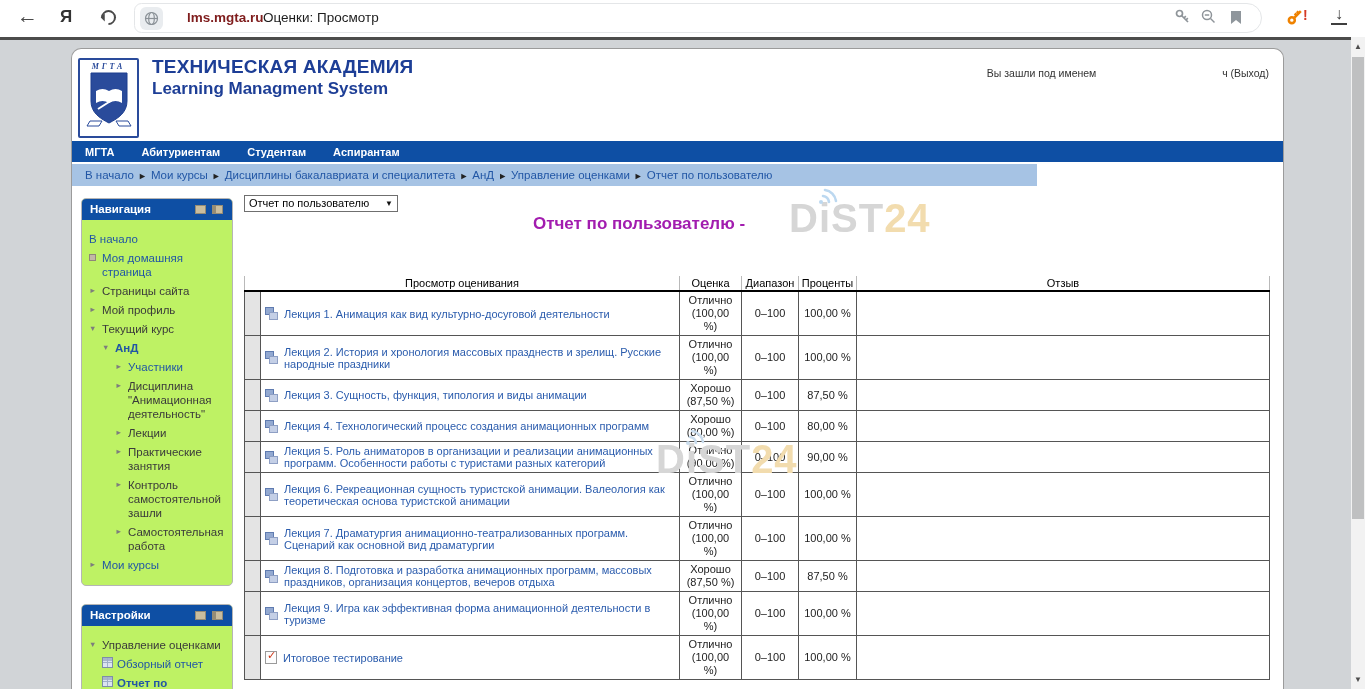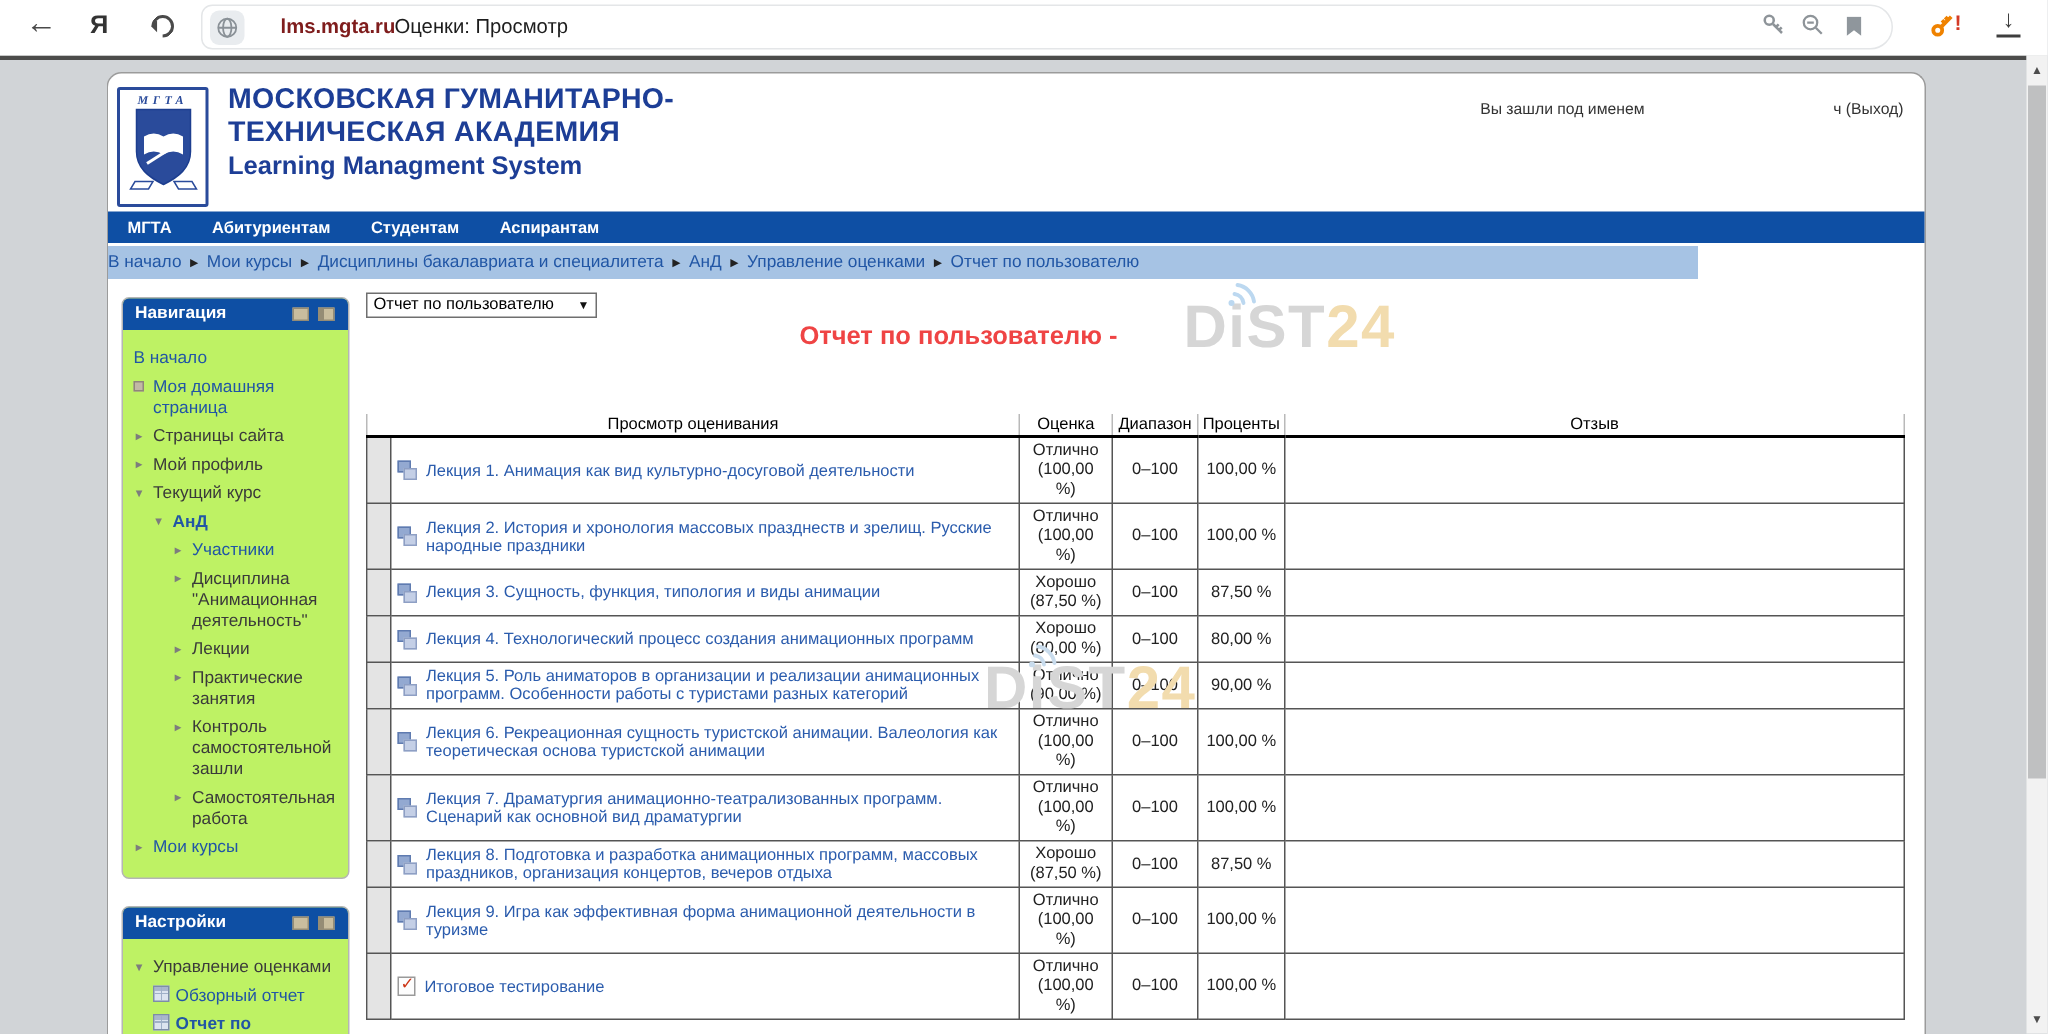--- a/index.html
+++ b/index.html
@@ -48,22 +48,22 @@
   .hdr-title{position:absolute;left:80px;top:7px;color:#1d3e96;font-weight:bold;}
   .hdr-l1,.hdr-l2{font-size:19px;line-height:22px;letter-spacing:.2px;}
   .hdr-l3{font-size:17px;line-height:21px;}
   .login-line{position:absolute;right:14px;top:18px;font-size:10.5px;color:#333;}
   .login-gap{display:inline-block;width:120px;}
 
   .mainnav{position:absolute;left:0;top:92px;width:1211px;height:21px;background:#0e4fa4;
     display:flex;align-items:center;gap:27px;padding-left:13px;}
   .nav-item{color:#fff;font-weight:bold;font-size:11px;}
 
-  .breadcrumb{position:absolute;left:0;top:115px;width:1060px;height:22px;background:#a6c3e4;
-    font-size:11.5px;line-height:22px;white-space:nowrap;}
+  .breadcrumb{position:absolute;left:0;top:115px;width:965px;height:22px;background:#a6c3e4;
+    font-size:11.5px;line-height:22px;padding-left:13px;white-space:nowrap;}
   .bc-link{color:#2156a5;margin:0 4px;cursor:pointer;}
   .bc-link:first-child{margin-left:0;}
   .bc-sep{color:#222;font-size:9px;}
 
   
   .block{position:absolute;left:9px;width:152px;border:1px solid #b5b5b5;border-radius:5px;background:#bef264;}
   .blk-nav{top:149px;}
   .blk-set{top:555px;height:140px;}
   .blk-head{height:21px;background:#0e4fa4;border-radius:4px 4px 0 0;color:#fff;font-weight:bold;
     font-size:11.5px;line-height:21px;padding-left:8px;position:relative;}
@@ -85,21 +85,21 @@
   .lvl2{margin-left:26px;}
   .side-item.link .lab{color:#2156a5;}
   .side-item.link-bold .lab{color:#2156a5;font-weight:bold;}
   .side-item.plain .lab{color:#3a3a3a;}
 
   
   .report-select{position:absolute;left:172px;top:146px;width:154px;height:17px;border:1px solid #6f6f6f;
     background:#fff;font-size:11px;line-height:15px;padding:0 4px;}
   .report-select .caret{float:right;font-size:8px;color:#111;line-height:15px;}
   .main-title{position:absolute;left:172px;top:165px;width:790px;text-align:center;
-    font-size:17px;font-weight:bold;color:#ef4444;}
+    font-size:17px;font-weight:bold;color:#a21caf;}
 
   .wm{position:absolute;font-size:40px;font-weight:bold;letter-spacing:1px;line-height:1;
     pointer-events:none;z-index:6;}
   .wm .g{color:#d6d6d6;}
   .wm .o{color:#f2dcae;}
   .wm svg{position:absolute;top:-14px;left:28px;}
   .wm1{left:717px;top:149px;}
   .wm2{left:584px;top:390px;}
 
   .content-main{position:absolute;left:172px;top:227px;width:1025px;}
@@ -189,21 +189,20 @@
   <div class="logo-box">
     <div class="logo-acr">МГТА</div>
     <svg width="46" height="58" viewBox="0 0 46 58">
       <path d="M5 2 h36 v28 c0 11 -8 17 -18 22 c-10 -5 -18 -11 -18 -22 Z" fill="#2a4b9b" stroke="#1d3e8f"></path>
       <path d="M10 20 q6.5 -4 13 0 q6.5 -4 13 0 v12 q-6.5 -4 -13 0 q-6.5 -4 -13 0 Z" fill="#fff"></path>
       <path d="M12 38 L34 24" stroke="#fff" stroke-width="2"></path>
       <path d="M4 50 h12 l-3 5 h-12 Z M30 50 h12 l3 5 h-12 Z" fill="#fff" stroke="#2a4b9b"></path>
     </svg>
   </div>
   <div class="hdr-title">
-    <div class="hdr-l1">МОСКОВСКАЯ ГУМАНИТАРНО-</div>
     <div class="hdr-l2">ТЕХНИЧЕСКАЯ АКАДЕМИЯ</div>
     <div class="hdr-l3">Learning Managment System</div>
   </div>
   <div class="login-line">
     <span>Вы зашли под именем</span>
     <span class="login-gap"></span>
     <span>ч (Выход)</span>
   </div>
 
   <div class="mainnav" id="main-nav">

